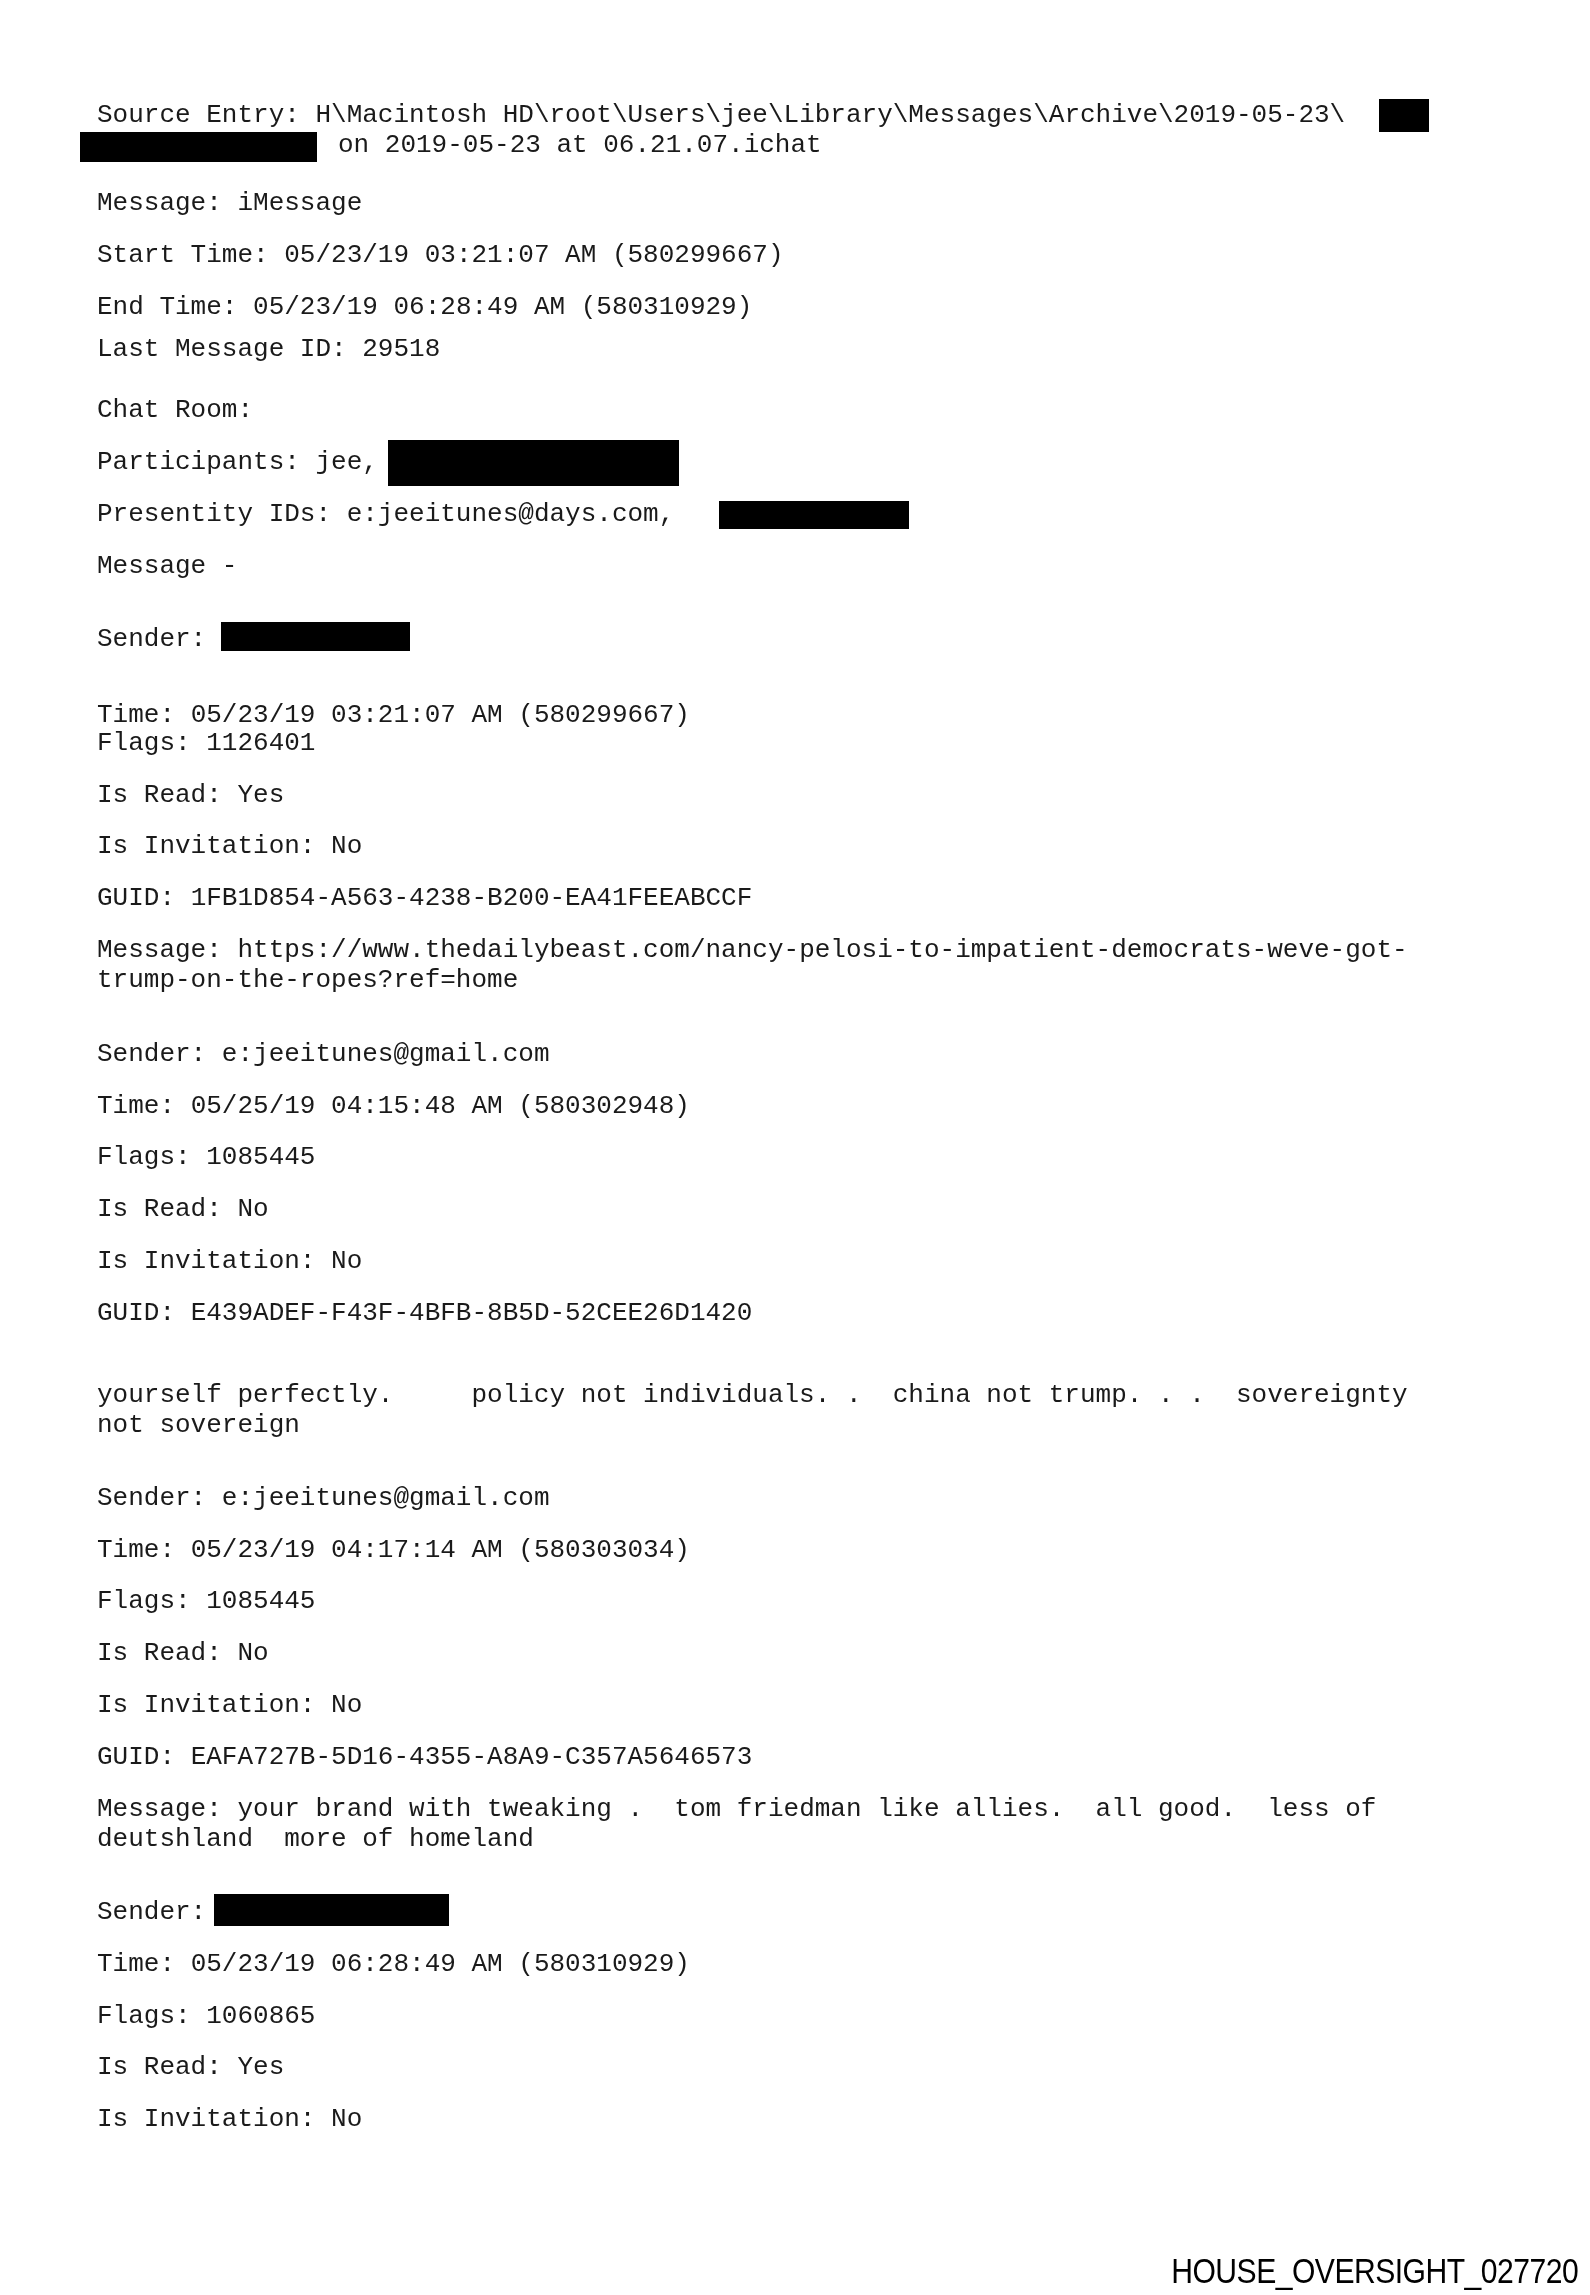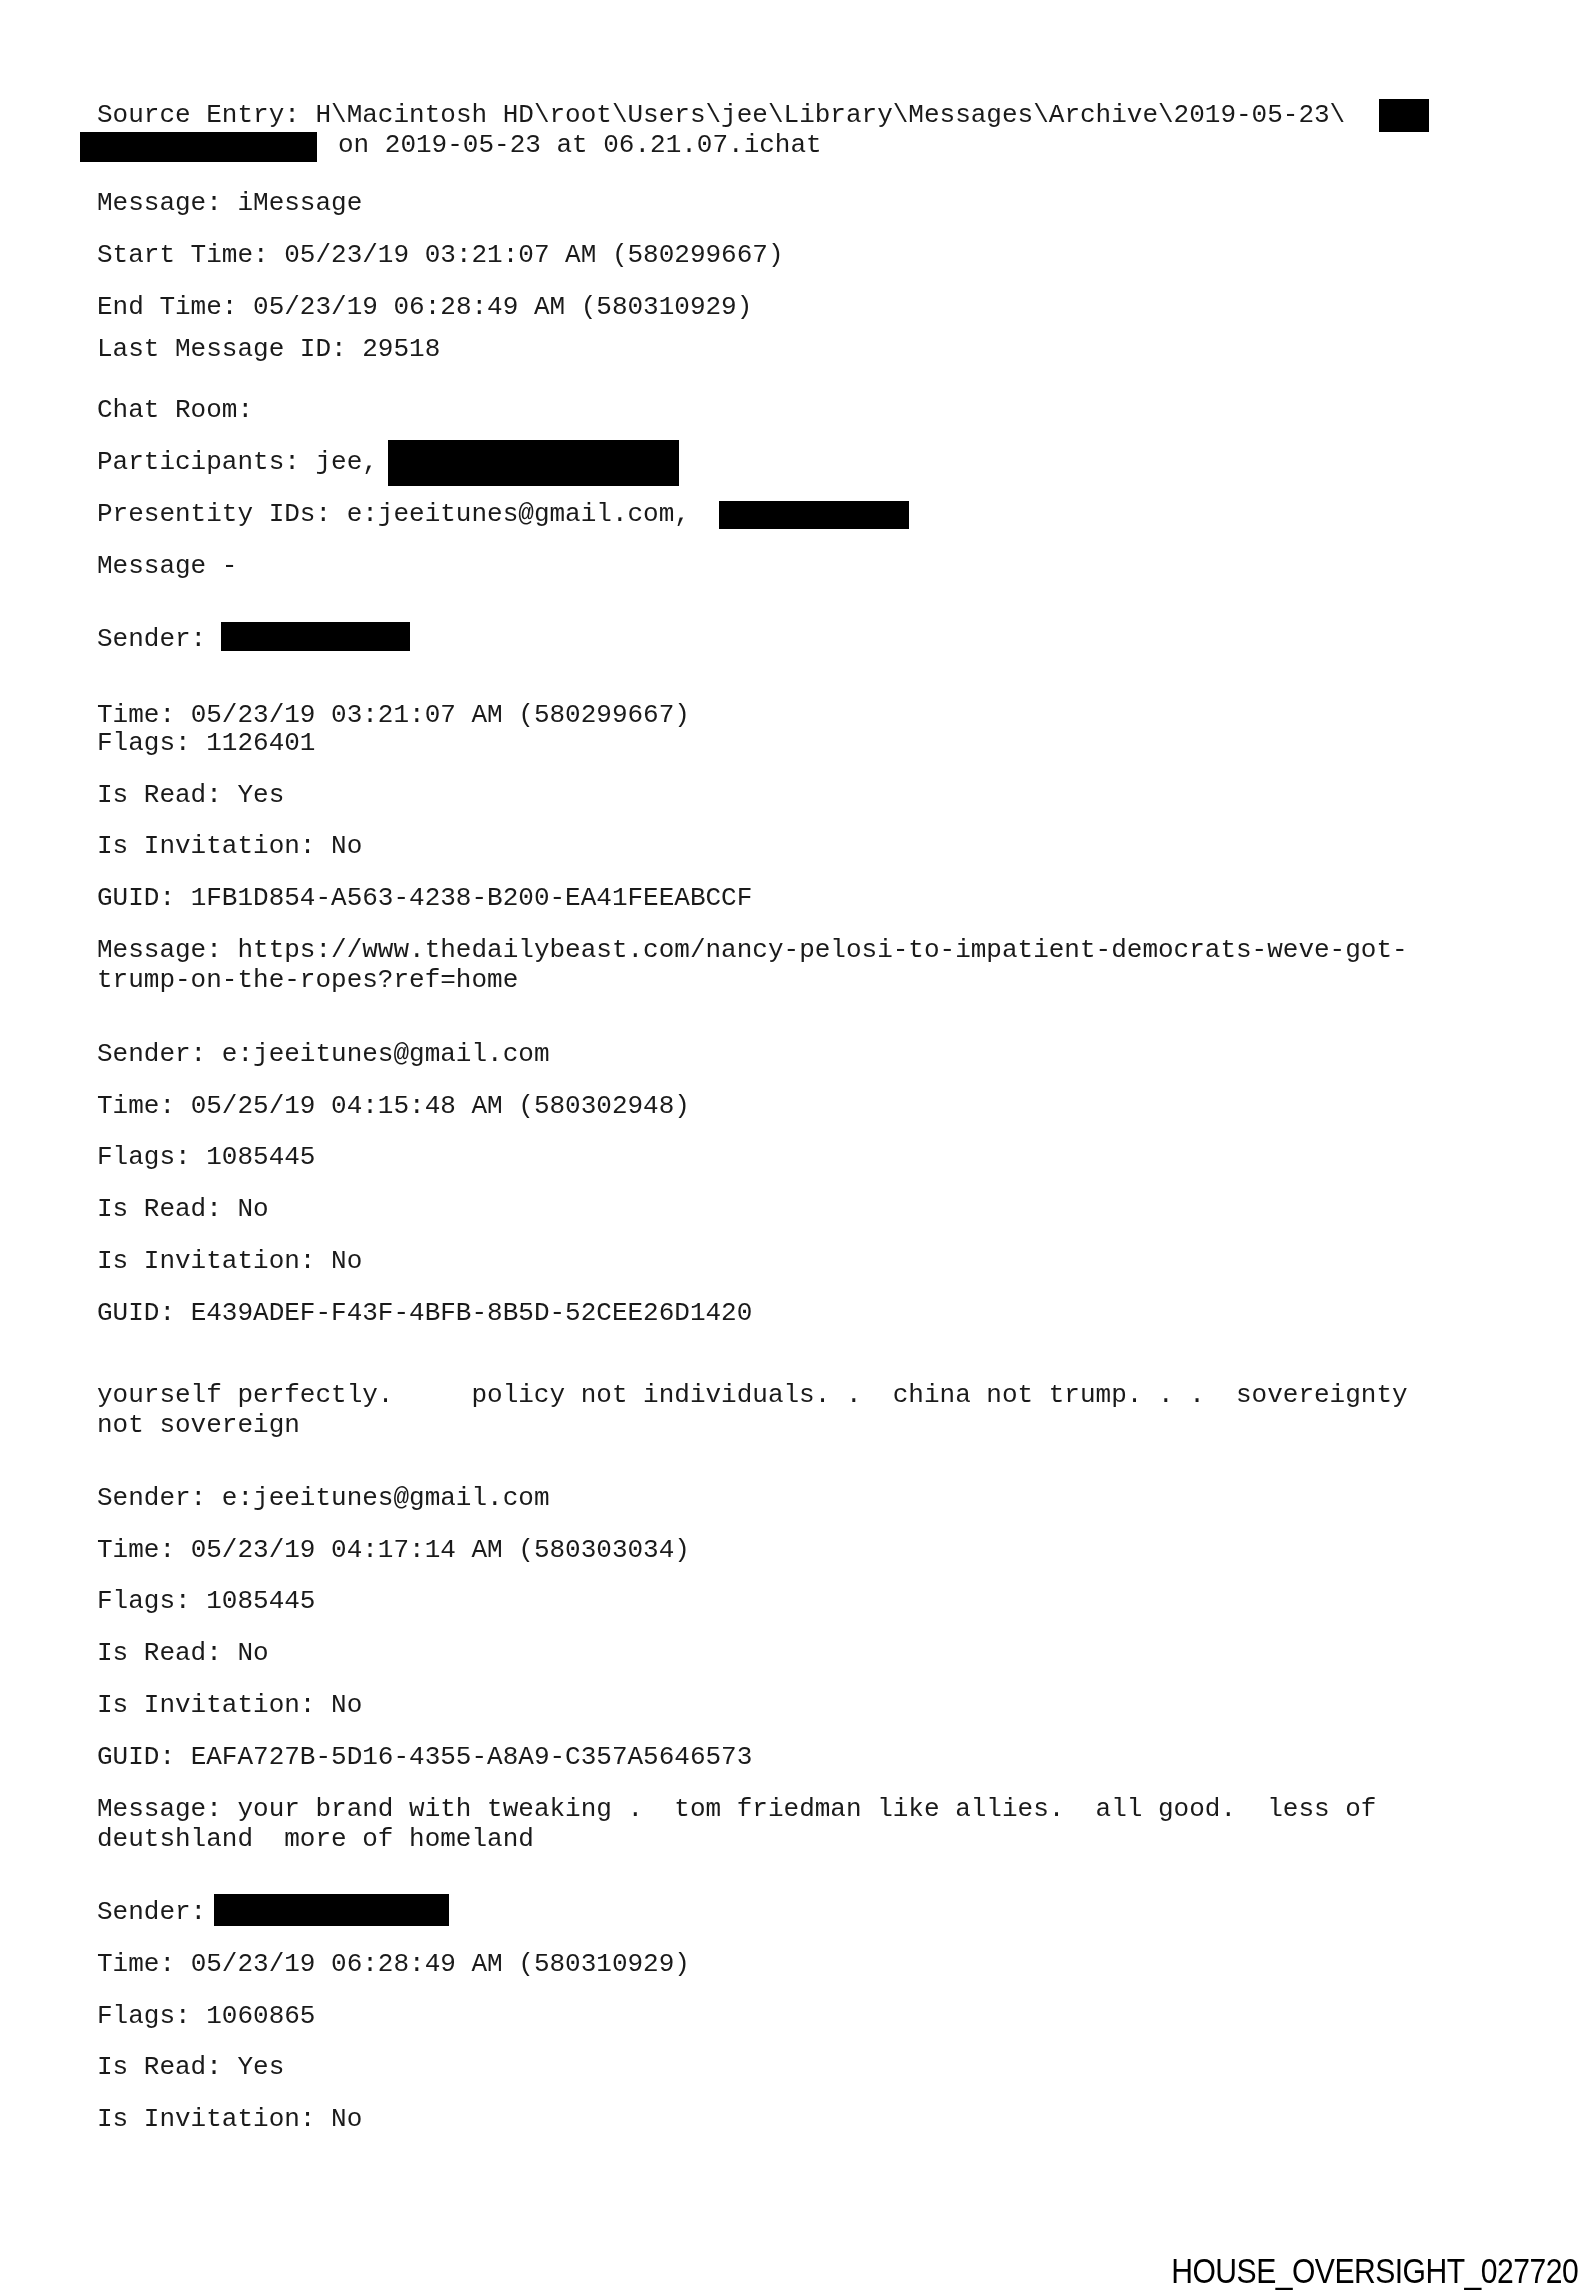--- a/index.html
+++ b/index.html
@@ -65,21 +65,21 @@
 
   <div class="line" style="top:292px"><span>End Time:</span> <span>05/23/19 06:28:49 AM (580310929)</span></div>
 
   <div class="line" style="top:334px"><span>Last Message ID:</span> <span>29518</span></div>
 
   <div class="line" style="top:395px"><span>Chat Room:</span> <span></span></div>
 
   <div class="line" style="top:447px"><span>Participants:</span> <span>jee,</span></div>
   <div class="redact" style="position:absolute; left:291px; top:440px; width:291px; height:46px;"></div>
 
-  <div class="line" style="top:499px"><span>Presentity IDs:</span> <span>e:jeeitunes@gmail.com,</span></div>
+  <div class="line" style="top:499px"><span>Presentity IDs:</span> <span>e:jeeitunes@days.com,</span></div>
   <div class="redact" style="position:absolute; left:622px; top:501px; width:190px; height:28px;"></div>
 
   <div class="line" style="top:551px">Message -</div>
 
   
   <div>
     <div class="line" style="top:624px"><span>Sender:</span></div>
     <div class="redact" style="position:absolute; left:124px; top:622px; width:189px; height:29px;"></div>
 
     <div class="line" style="top:700px"><span>Time:</span> <span>05/23/19 03:21:07 AM (580299667)</span></div>

